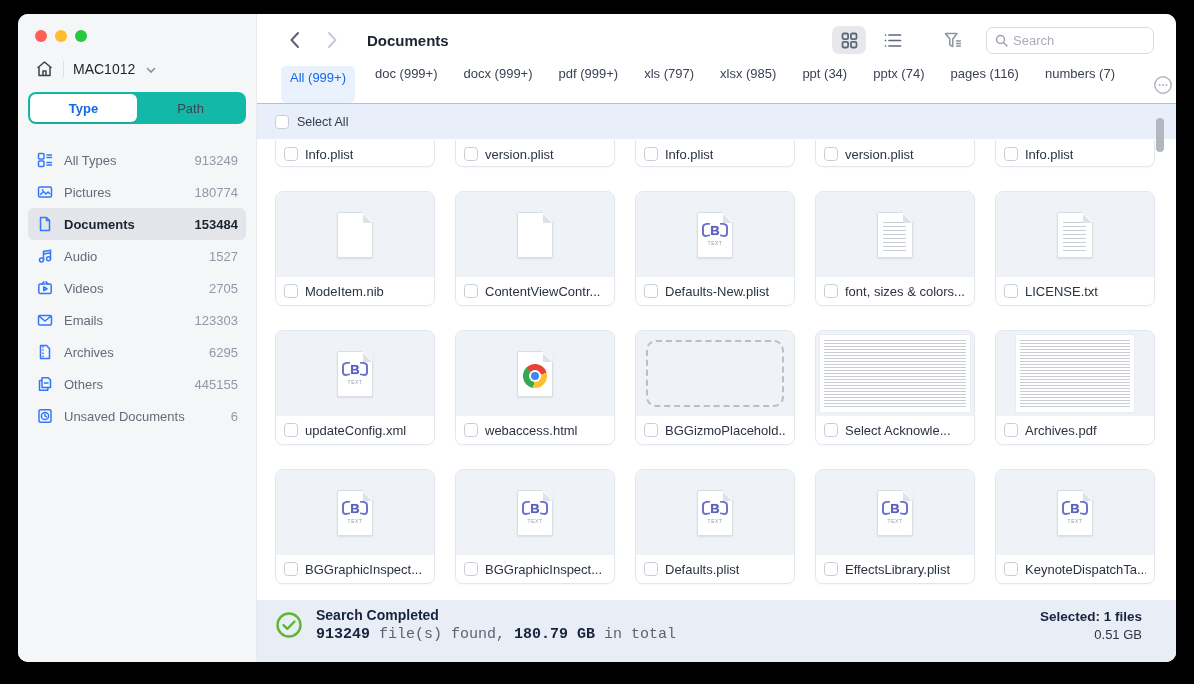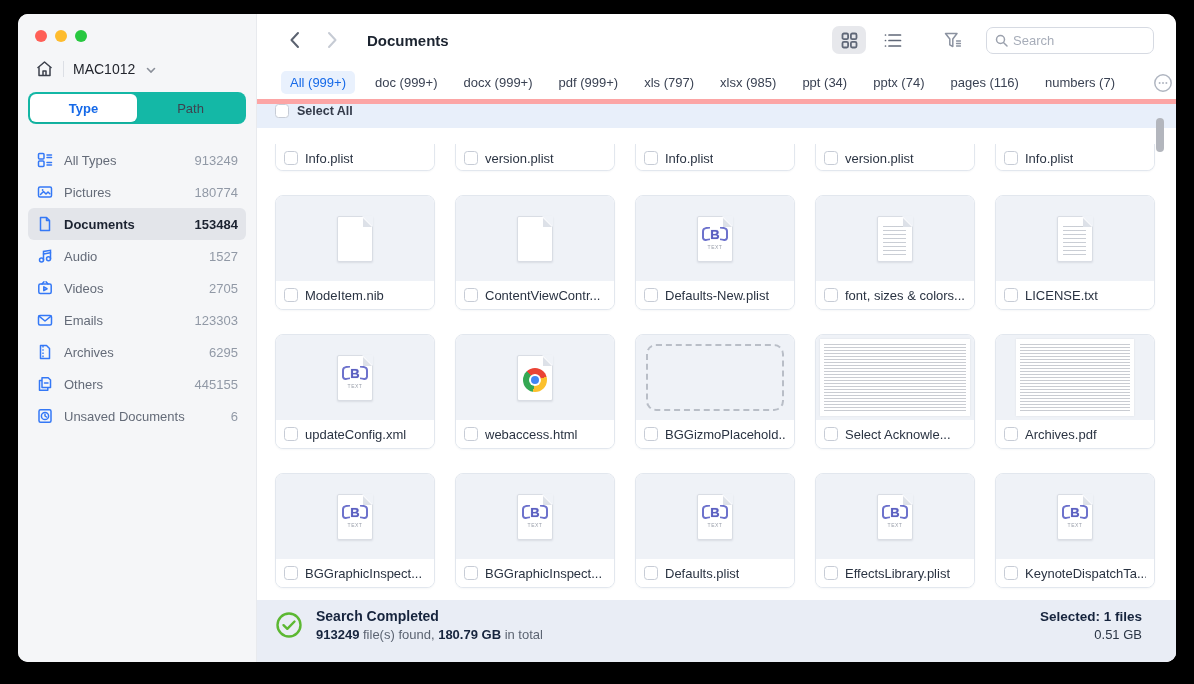--- a/index.html
+++ b/index.html
@@ -36,40 +36,40 @@
   .m-title { font-size:15px; font-weight:700; color:#1c2430; margin-left:22px; }
   .m-sp { flex:1; }
   .view-toggle { display:flex; align-items:center; gap:10px; margin-right:28px; }
   .vt-btn { width:34px; height:28px; border-radius:7px; display:flex; align-items:center; justify-content:center; color:#606878; }
   .vt-btn.active { background:#e7e8ec; }
   .funnel-btn { width:30px; height:28px; display:flex; align-items:center; justify-content:center; color:#8b92a0; margin-right:18px; }
   .search { width:168px; height:27px; border:1px solid #d6dae2; border-radius:7px; display:flex; align-items:center; padding:0 8px; gap:5px; background:#fff; }
   .search input { border:none; outline:none; width:100%; font-size:13px; color:#333; font-family:"Liberation Sans",sans-serif; background:transparent; }
   .search input::placeholder { color:#a7adb9; }
 
-  .filter-row { height:38px; display:flex; align-items:center; padding:0 14px 0 24px; border-bottom:5px solid #fca5a5; }
+  .filter-row { height:38px; display:flex; padding:0 14px 0 24px; border-bottom:1px solid #fca5a5; }
   .ftab { font-size:13px; color:#3a4253; margin-right:26px; white-space:nowrap; }
   .ftab.active { color:#1569e8; background:#e9f1fd; padding:4px 9px; border-radius:5px; margin-right:20px; }
   .f-sp { flex:1; }
   .f-div { width:1px; height:18px; background:#e3e6ec; margin-right:12px; }
   .more-btn { color:#b0b6c1; display:flex; align-items:center; }
 
-  .selectall { height:24px; background:#e8effa; display:flex; padding-left:18px; gap:8px;font-weight:bold; }
+  .selectall { height:35px; background:#e8effa; display:flex; align-items:center; padding-left:18px; gap:8px; }
   .cb { width:14px; height:14px; border:1px solid #c7ccd6; border-radius:3.5px; background:#fff; flex-shrink:0; }
   .sa-label { font-size:12.5px; color:#343b4a; }
 
   
   .content { flex:1; position:relative; overflow:hidden; padding:0 0 0 18px; }
   .grid-row { display:flex; gap:20px; }
   .card { width:160px; border:1px solid #e2e7ee; border-radius:8px; background:#fff; overflow:hidden; box-shadow:0 1px 2px rgba(25,40,70,.04); flex-shrink:0; }
   .card .thumb { height:85px; background:#eff2f7; position:relative; display:flex; align-items:center; justify-content:center; }
   .card .label { height:28px; display:flex; align-items:center; padding:0 8px; gap:7px; background:#fff; }
   .fname { font-size:13px; color:#2a3342; white-space:nowrap; overflow:hidden; }
   .row-top .card { height:27px; border-radius:0 0 8px 8px; border-top:none; }
-  .row-top { margin-top:16px; }
+  .row-top { margin-top:1px; }
   .row-full { margin-top:24px; }
   .row-sliver { margin-top:21px; }
   .sliver-card { width:160px; height:10px; background:#eff2f7; border:1px solid #e2e7ee; border-bottom:none; border-radius:8px 8px 0 0; flex-shrink:0; }
 
   
   .page { width:36px; height:46px; background:#fff; border:1px solid #d9dde4; border-radius:2px; position:relative; box-shadow:0 1px 2px rgba(30,40,60,.10); }
   .page::before { content:""; position:absolute; top:-1px; right:-1px; width:0; height:0; border-top:11px solid #eff2f7; border-left:11px solid transparent; }
   .page::after  { content:""; position:absolute; top:1px; right:0px; width:0; height:0; border-bottom:9px solid #dde1e8; border-right:9px solid transparent; }
   .bb-wrap { position:absolute; inset:0; display:flex; flex-direction:column; align-items:center; justify-content:center; gap:2px; }
   .bb-b { color:#5a5fc0; font-weight:700; font-size:13px; text-shadow:0 0 1px #8a8fd8; position:relative; }
@@ -86,21 +86,21 @@
   .preview .plines { position:absolute; inset:5px 4px; background:repeating-linear-gradient(#888e9b 0 1px, transparent 1px 3px); opacity:.45; }
   .preview.pdf { left:20px; right:20px; }
 
   .scroll-thumb { position:absolute; top:104px; right:12px; width:8px; height:34px; border-radius:4px; background:#b3b6bd; }
 
   
   .footer { height:62px; background:#e9edf5; display:flex; align-items:center; padding:0 20px 12px 18px; gap:13px; }
   .f-check { flex-shrink:0; display:flex; }
   .f-status { flex:1; }
   .f-title { font-size:14px; font-weight:700; color:#16243d; margin-bottom:3px; }
-  .f-sub { font-size:13px; color:#5c6472; }
+  .f-sub { font-size:15px; color:#5c6472;font-family:Liberation Mono, monospace; }
   .f-sub b { color:#16243d; }
   .f-selected { text-align:right; margin-right:14px; }
   .f-sel-count { font-size:13.5px; font-weight:600; color:#16243d; margin-bottom:3px; }
   .f-sel-size { font-size:13px; color:#2a3545; }
   .recover { display:flex; background:#0f62e8; border-radius:8px; overflow:hidden; height:38px; }
   .recover-main { display:flex; align-items:center; gap:8px; padding:0 16px 0 15px; color:#fff; font-size:14.5px; font-weight:600; cursor:default; }
   .recover-div { width:1px; background:rgba(10,40,110,.35); margin:0; }
   .recover-arrow { width:30px; display:flex; align-items:center; justify-content:center; color:#fff; }
 </style>
 </head>

